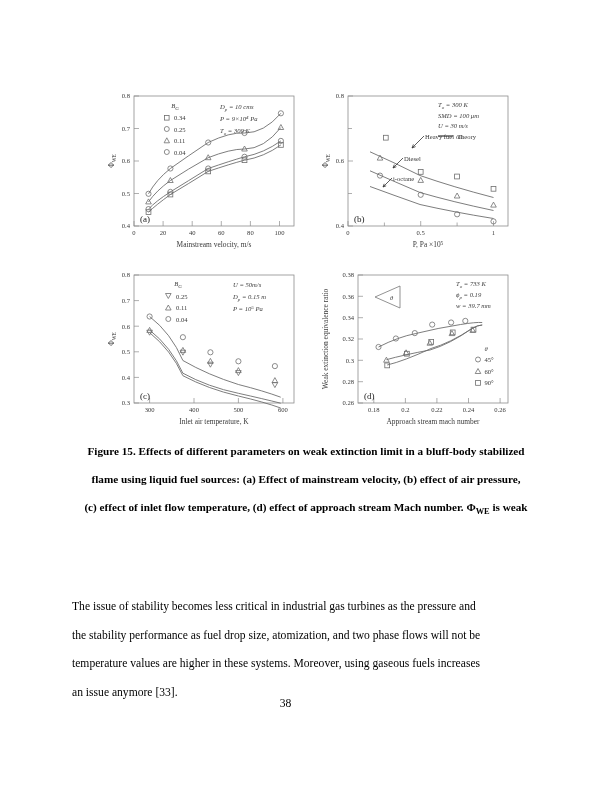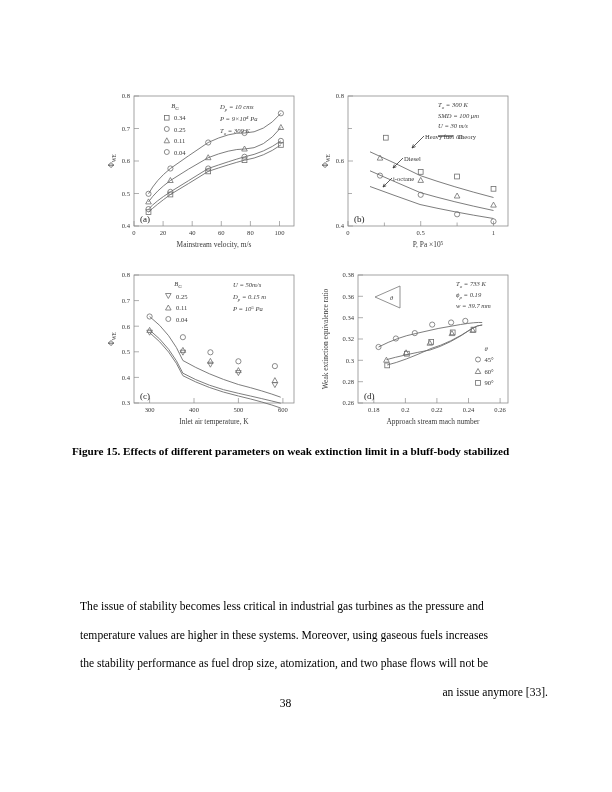--- a/index.html
+++ b/index.html
@@ -24,37 +24,37 @@
 
   
   .caption {
     position:absolute;
     left:72px; top:437px;
     width:468px;
     font-family:"Liberation Serif", serif;
     font-weight:bold;
     font-size:11.2px;
     line-height:28px;
-    text-align:left;
+    text-align:center;
     color:#000;
   }
   .caption .sub { font-size:8.4px; vertical-align:sub; }
 
   
   .body-par {
     position:absolute;
-    left:80px; top:593px;
+    left:72px; top:593px;
     width:468px;
     font-family:"Liberation Serif", serif;
     font-size:11.6px;
     line-height:28.5px;
     text-align:justify;
     color:#000;
   }
-  .body-par .lastline { text-align:right;font-family:Liberation Serif, serif; }
+  .body-par .lastline { text-align:left;font-family:Liberation Serif, serif; }
 
   
   .page-number {
     position:absolute;
     left:0; top:697px;
     width:571px;
     text-align:center;
     font-family:"Liberation Serif", serif;
     font-size:11.6px;
     color:#000;
@@ -390,24 +390,26 @@
           <rect class="mk" x="142.3" y="67.0" width="4.8" height="4.8"></rect>
           <rect class="mk" x="163.1" y="64.2" width="4.8" height="4.8"></rect>
         </g>
       </svg>
     </div>
 
   </div>
 
   <div class="caption">
     <div>Figure 15. Effects of different parameters on weak extinction limit in a bluff-body stabilized</div>
+    <div>flame using liquid fuel sources: (a) Effect of mainstream velocity, (b) effect of air pressure,</div>
+    <div><span>(c) effect of inlet flow temperature, (d) effect of approach stream Mach number. Φ</span><span class="sub">WE</span><span> is weak</span></div>
   </div>
 
   <div class="body-par">
     <div>The issue of stability becomes less critical in industrial gas turbines as the pressure and</div>
+    <div>the stability performance as fuel drop size, atomization, and two phase flows will not be</div>
     <div>temperature values are higher in these systems. Moreover, using gaseous fuels increases</div>
-    <div>the stability performance as fuel drop size, atomization, and two phase flows will not be</div>
     <div class="lastline">an issue anymore [33].</div>
   </div>
 
   <div class="page-number">38</div>
 
 </div>
 
 </body></html>

